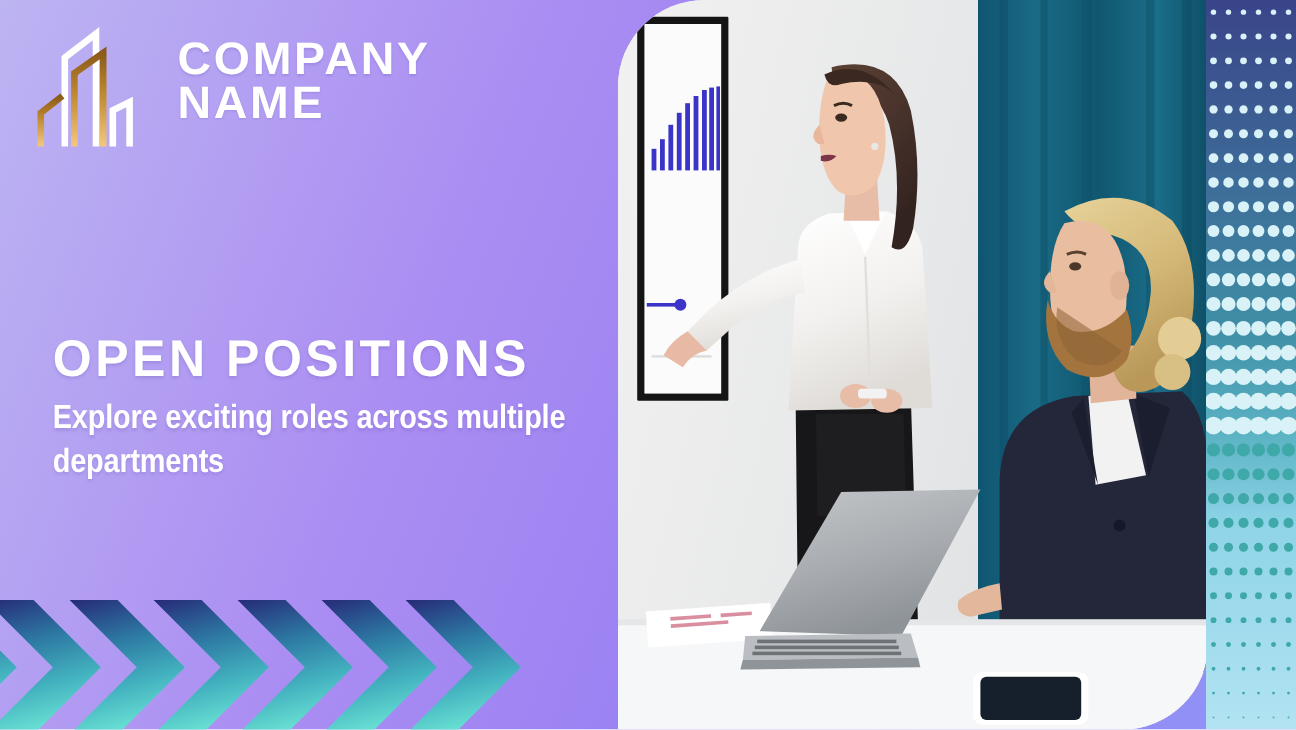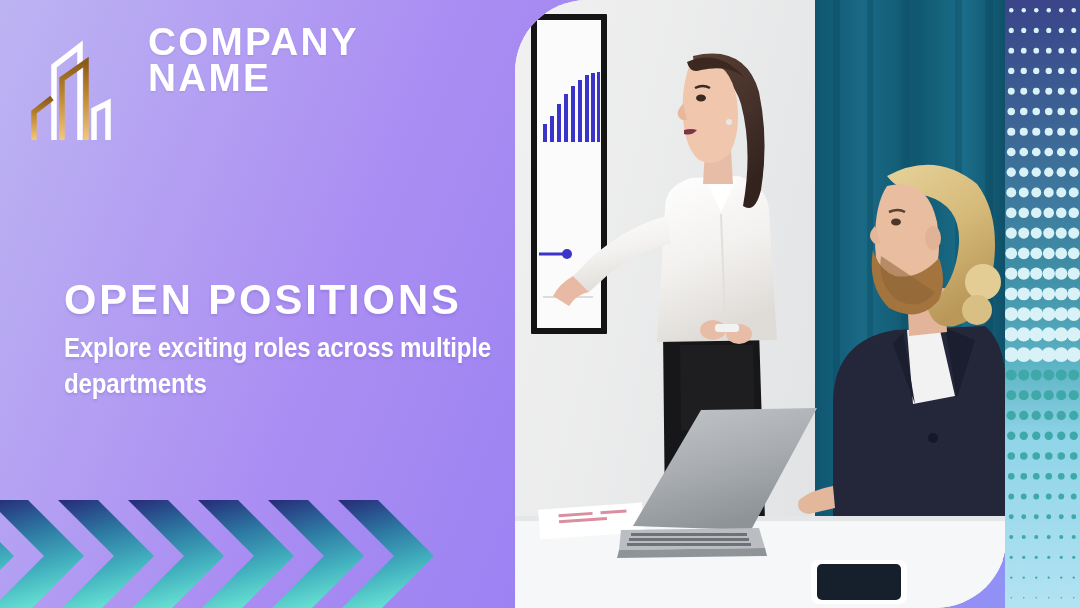--- a/index.html
+++ b/index.html
@@ -12,40 +12,40 @@
   }
 
   
   .bg-gradient{
     position:absolute;inset:0;
     background:linear-gradient(112deg,#bdb4f2 0%,#ab8ef2 34%,#9b82f3 58%,#8f93f6 100%);
   }
 
   
   .logo-block{
-    position:absolute;left:18px;top:24px;
-    display:flex;gap:4px;
+    position:absolute;left:18px;top:6px;
+    display:flex;align-items:center;gap:4px;
   }
   .logo-mark{width:124px;height:124px;display:block;}
   .logo-text{
     color:#ffffff;
     font-family:"Liberation Sans",sans-serif;
     font-weight:bold;
     font-size:38px;
     line-height:0.96;
     letter-spacing:2.2px;
     transform:scaleX(1.02);
     text-shadow:0 1px 2px rgba(80,60,160,.18);
     margin-left:4px;
   }
   .logo-text div{white-space:nowrap;}
 
   
   .copy{
-    position:absolute;left:64px;top:278px;width:460px;
+    position:absolute;left:44px;top:278px;width:460px;
   }
   .headline{
     color:#ffffff;
     font-family:"Liberation Sans",sans-serif;
     font-weight:bold;
     font-size:43px;
     letter-spacing:3px;
     line-height:1.02;
     margin:0 0 8px 0;
     transform:scaleX(0.97);

